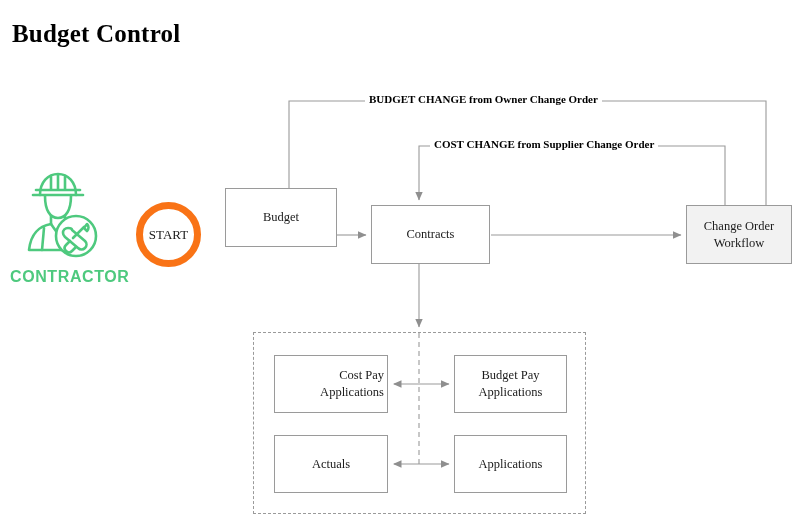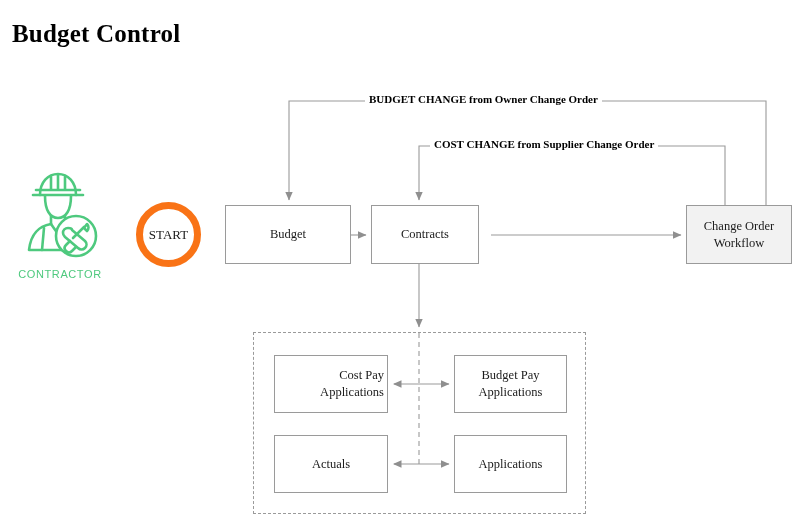--- a/index.html
+++ b/index.html
@@ -82,22 +82,22 @@
     border: 1px dashed #9a9a9a;
     background: transparent;
   }
   
   .actor {
     position: absolute;
     text-align: center;
   }
   .actor-label {
     font-family: "Liberation Sans", "DejaVu Sans", sans-serif;
-    font-weight: normal;
-    font-size: 11px;
+    font-weight: bold;
+    font-size: 16px;
     letter-spacing: 0.6px;
     color: #4ec97e;
     margin-top: 2px;
   }
 </style>
 </head>
 <body>
 
 <svg id="canvas" viewBox="0 0 802 520" xmlns="http://www.w3.org/2000/svg">
   <defs>
@@ -168,25 +168,25 @@
       <path d="M52,73 L48,77 C46,79 46,81 48,83 C50,85 52,85 54,83 L58,79"></path>
     </g>
   </svg>
   <div class="actor-label">CONTRACTOR</div>
 </div>
 
 <div class="node-start" style="left:136px; top:202px; width:65px; height:65px;">
   <span>START</span>
 </div>
 
-<div class="node" style="left:225px; top:205px; width:126px; height:59px;">
+<div class="node" style="left:225px; top:188px; width:112px; height:59px;">
   <span>Budget</span>
 </div>
 
-<div class="node" style="left:371px; top:205px; width:108px; height:59px;">
+<div class="node" style="left:371px; top:205px; width:119px; height:59px;">
   <span>Contracts</span>
 </div>
 
 <div class="node shaded" style="left:686px; top:205px; width:106px; height:59px;">
   <span>Change Order Workflow</span>
 </div>
 
 <div class="edge-label" style="left:365px; top:94px;">BUDGET CHANGE from Owner Change Order</div>
 
 <div class="edge-label" style="left:430px; top:139px;text-align:right;">COST CHANGE from Supplier Change Order</div>

